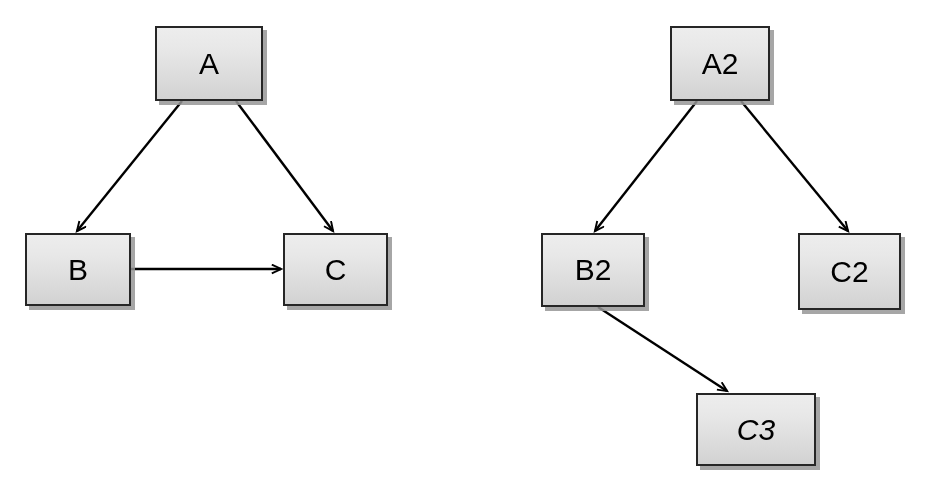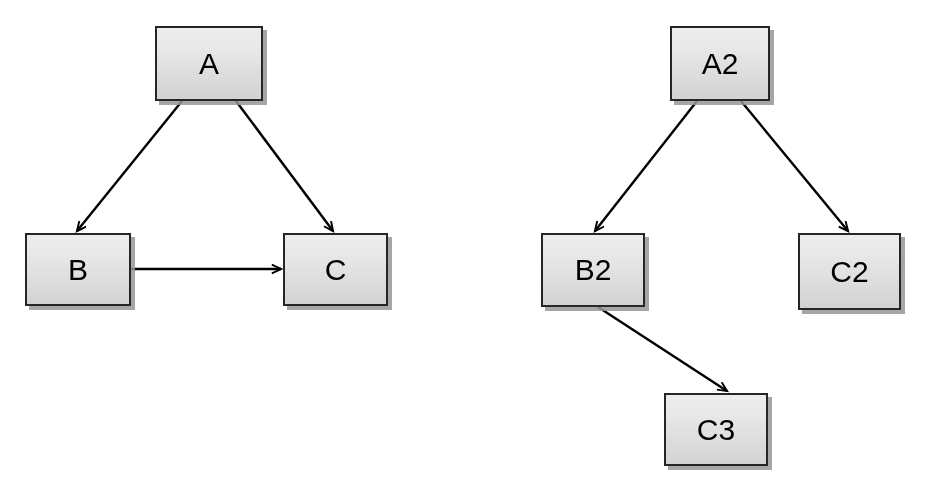--- a/index.html
+++ b/index.html
@@ -85,17 +85,17 @@
   </div>
 
   <div class="node-box" style="left: 541px; top: 233px; width: 104px; height: 74px;">
     <span class="node-label">B2</span>
   </div>
 
   <div class="node-box" style="left: 798px; top: 233px; width: 103px; height: 77px;">
     <span class="node-label">C2</span>
   </div>
 
-  <div class="node-box" style="left: 664px; top: 393px; width: 104px; height: 73px;">
+  <div class="node-box" style="left: 696px; top: 393px; width: 120px; height: 73px; font-style: italic;">
     <span class="node-label">C3</span>
   </div>
 
 </div>
 
 </body></html>

